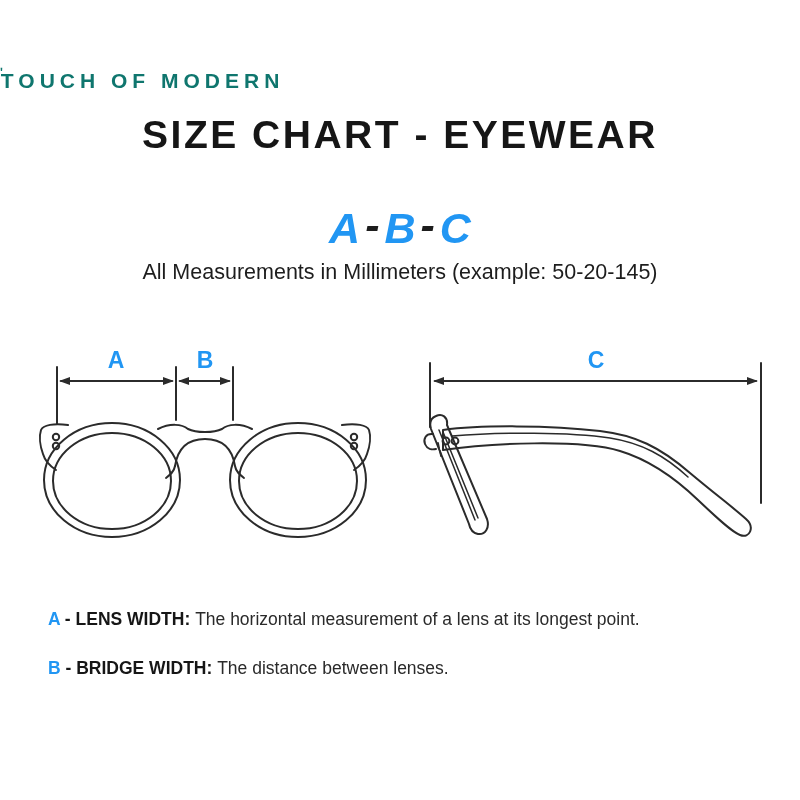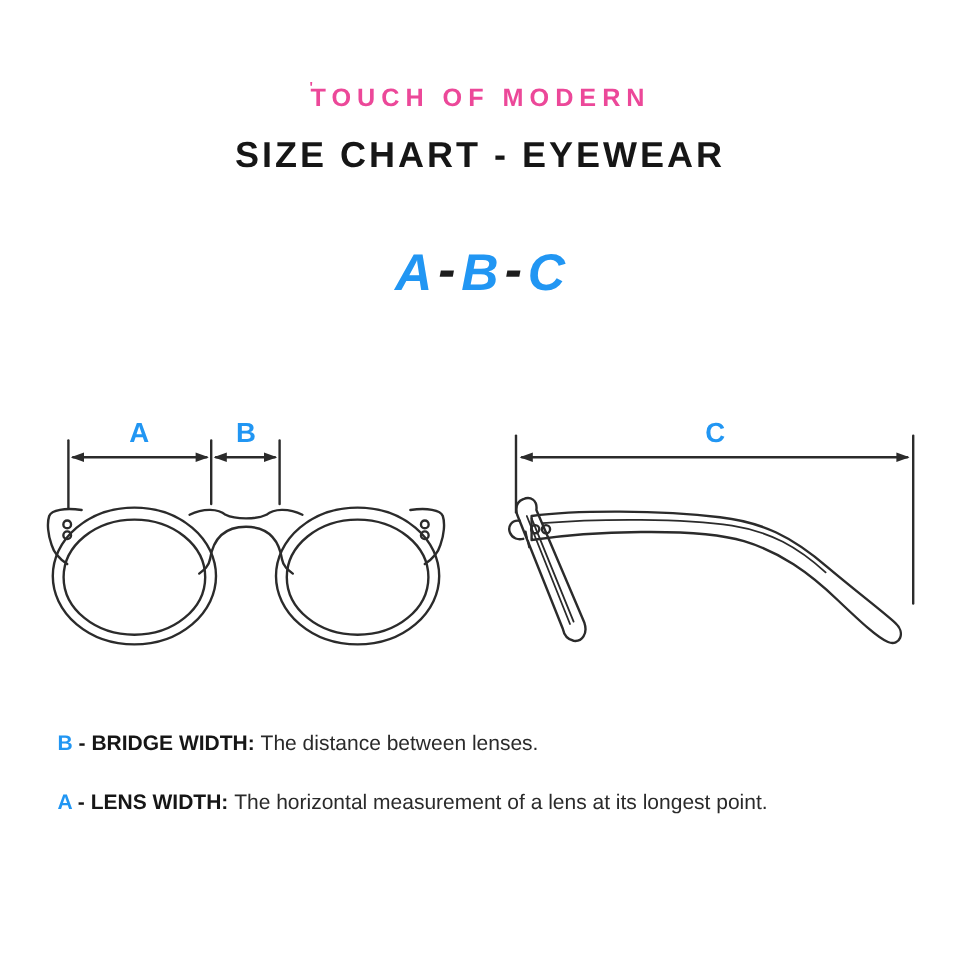--- a/index.html
+++ b/index.html
@@ -9,38 +9,37 @@
     width: 800px;
     height: 800px;
     background: #ffffff;
     font-family: "Liberation Sans", "DejaVu Sans", sans-serif;
     color: #1d1d1d;
     overflow: hidden;
   }
   .brand {
     position: absolute;
     top: 66px; left: 0; right: 0;
-    text-align: center;
     font-size: 21px;
     font-weight: 700;
     letter-spacing: 5px;
-    color: #ec4899;
+    color: #0f766e;
   }
   .brand-mark {
     font-size: 12px;
     font-weight: 700;
     vertical-align: 11px;
     letter-spacing: 0;
     margin-right: -2px;
   }
   .chart-title {
     position: absolute;
     top: 113px; left: 0; right: 0;
     text-align: center;
-    font-size: 30px;
+    font-size: 39px;
     font-weight: 600;
     letter-spacing: 2.5px;
     color: #161616;
   }
   .formula {
     position: absolute;
     top: 204px; left: 0; right: 0;
     text-align: center;
     font-size: 43px;
     font-weight: 700;
@@ -84,20 +83,21 @@
 <body>
 
 <div class="page">
 
   <div class="brand"><span class="brand-mark">ʹ</span><span>TOUCH OF MODERN</span></div>
 
   <div class="chart-title">SIZE CHART - EYEWEAR</div>
 
   <div class="formula"><span class="letter">A</span><span class="sep">-</span><span class="letter">B</span><span class="sep">-</span><span class="letter">C</span></div>
 
+  <div class="subtitle">All Measurements in Millimeters (example: 50-20-145)</div>
 
   <svg class="diagram" viewBox="0 0 740 270" xmlns="http://www.w3.org/2000/svg">
 
     <g stroke="#2b2b2b" stroke-width="2" fill="none" stroke-linecap="round" stroke-linejoin="round">
 
       <g>
         <line x1="27" y1="27" x2="27" y2="84"></line>
         <line x1="146" y1="27" x2="146" y2="80"></line>
         <line x1="31" y1="41" x2="142" y2="41"></line>
         <polygon points="29,41 40,37 40,45" fill="#2b2b2b" stroke="none"></polygon>
@@ -156,17 +156,17 @@
       <circle cx="416" cy="101" r="3.4"></circle>
       <circle cx="425" cy="101" r="3.4"></circle>
     </g>
 
     <text x="86" y="28">A</text>
     <text x="175" y="28">B</text>
     <text x="566" y="28">C</text>
   </svg>
 
   <div class="legend">
+    <p><span class="letter">A</span><span class="term"> - LENS WIDTH: </span><span class="desc">The horizontal measurement of a lens at its longest point.</span></p>
     <p><span class="letter">B</span><span class="term"> - BRIDGE WIDTH: </span><span class="desc">The distance between lenses.</span></p>
-    <p><span class="letter">A</span><span class="term"> - LENS WIDTH: </span><span class="desc">The horizontal measurement of a lens at its longest point.</span></p>
   </div>
 
 </div>
 
 </body></html>

